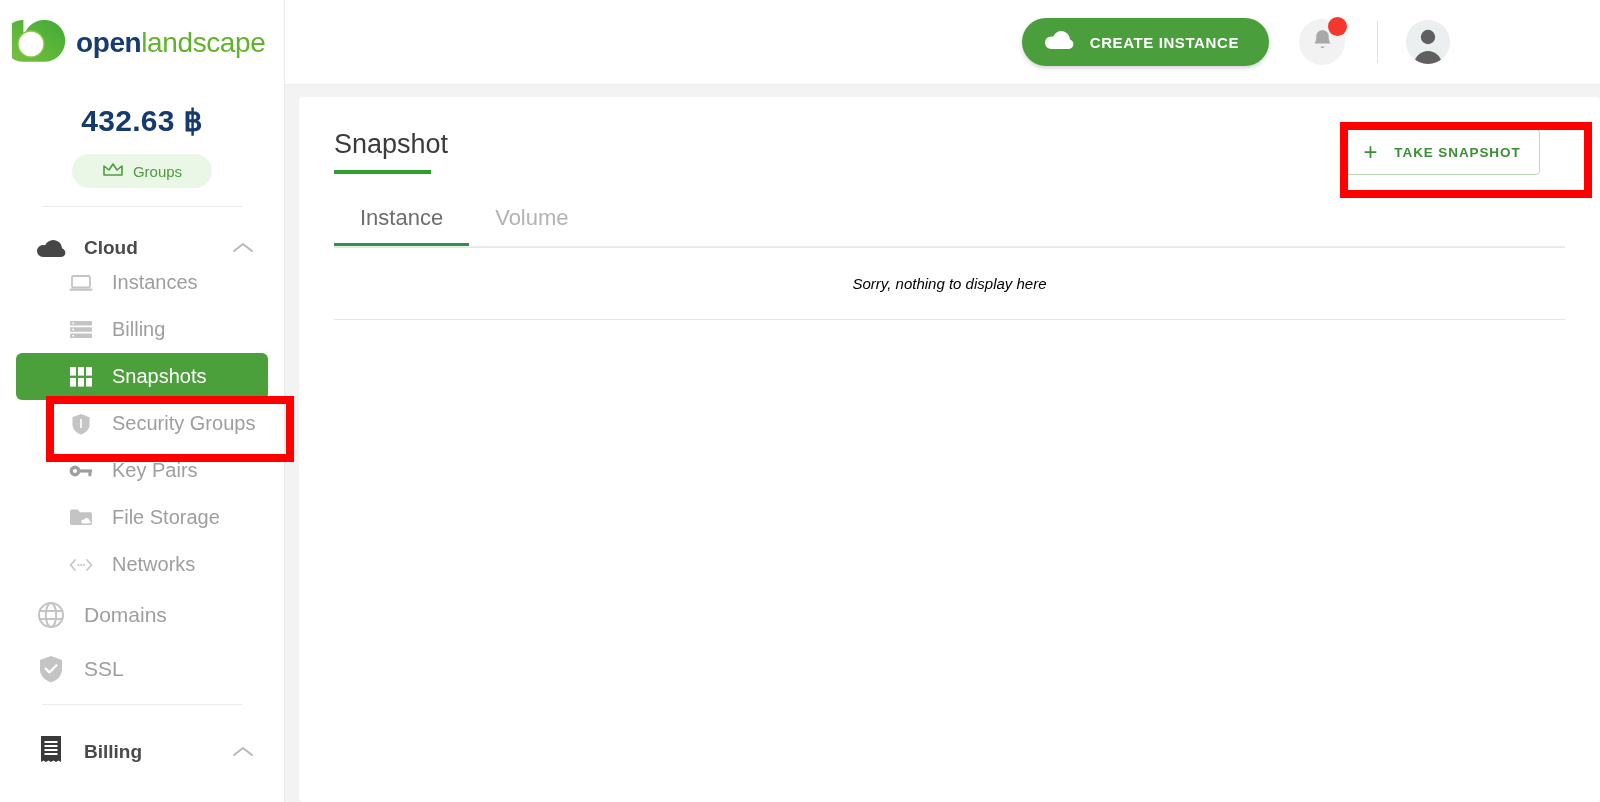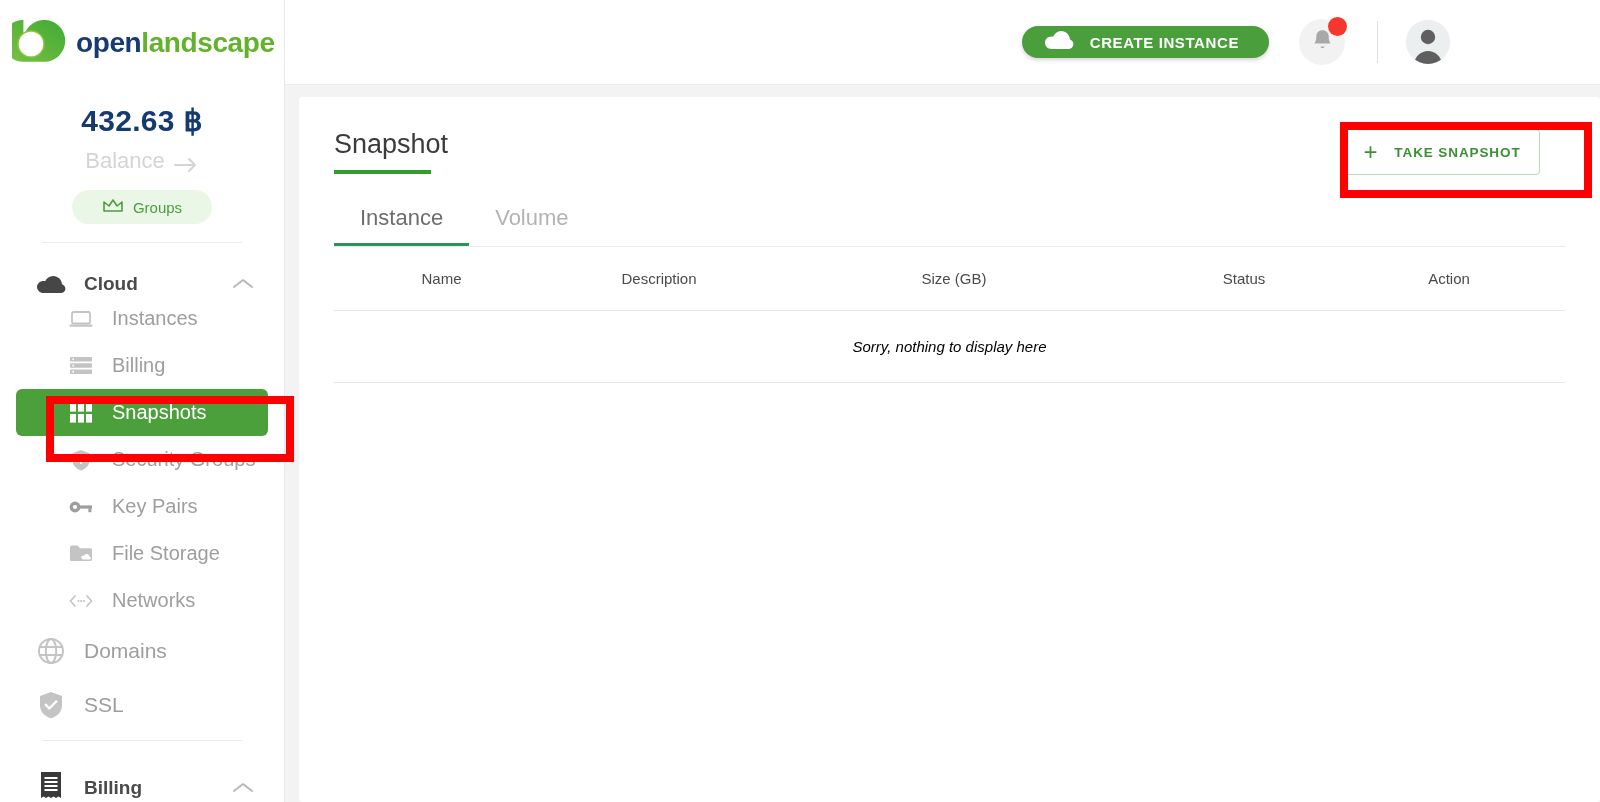--- a/index.html
+++ b/index.html
@@ -20,21 +20,21 @@
     position: relative;
     overflow: hidden;
   }
   .logo-row {
     height: 85px; display: flex; align-items: center;
     padding-left: 12px;
   }
   .logo-mark { width: 62px; height: 46px; flex: 0 0 62px; }
   .logo-text { font-size: 28px; letter-spacing: -0.4px; margin-left: 2px; }
   .logo-open { color: #163a72; font-weight: 700; }
-  .logo-land { color: #62b22b; font-weight: 700; }
+  .logo-land { color: #62b22b; font-weight: 400; }
 
   .balance-block { text-align: center; padding-top: 18px; }
   .balance-amount {
     font-size: 30px; font-weight: bold; color: #143a70;
     letter-spacing: 0.3px;
   }
   .balance-link {
     margin-top: 10px; font-size: 22px; color: #d2d4d6;
     display: flex; align-items: center; justify-content: center; gap: 8px;
   }
@@ -77,21 +77,21 @@
 
   
   .main { flex: 1; height: 802px; background: #f3f3f3; position: relative; }
   .topbar {
     height: 85px; background: #ffffff;
     display: flex; align-items: center; justify-content: flex-end;
     padding-right: 150px; gap: 0;
     border-bottom: 1px solid #ededed;
   }
   .create-btn {
-    height: 32px; background: #4a9e3c; color: #fff;
+    height: 48px; background: #4a9e3c; color: #fff;
     border: none; border-radius: 26px;
     padding: 0 30px 0 22px;
     display: flex; align-items: center; gap: 16px;
     font-size: 15px; font-weight: bold; letter-spacing: 0.6px;
     cursor: pointer;
     box-shadow: 0 2px 4px rgba(0,0,0,0.18);
   }
   .bell-wrap {
     margin-left: 30px; width: 46px; height: 46px; border-radius: 50%;
     background: #f2f2f2; position: relative;
@@ -190,28 +190,20 @@
           <circle cx="19" cy="24" r="13" fill="#ffffff" stroke="#8cc63f" stroke-width="1.4"></circle>
         </svg>
       </span>
       <span class="logo-text">
         <span class="logo-open">open</span><span class="logo-land">landscape</span>
       </span>
     </div>
 
     <div class="balance-block">
       <div class="balance-amount">432.63 ฿</div>
-      <div class="balance-link">
-        <span>Balance</span>
-        <span class="arrow-ico">
-          <svg width="26" height="16" viewBox="0 0 26 16">
-            <path d="M2 8h20M16 2l6 6-6 6" fill="none" stroke="#d2d4d6" stroke-width="2" stroke-linecap="round" stroke-linejoin="round"></path>
-          </svg>
-        </span>
-      </div>
       <div class="member-badge">
         <span>
           <svg width="22" height="16" viewBox="0 0 22 16">
             <path d="M2 13V4l5 4 4-6 4 6 5-4v9z" fill="none" stroke="#4f9b3f" stroke-width="1.6" stroke-linejoin="round"></path>
           </svg>
         </span>
         <span>Groups</span>
       </div>
     </div>
 
@@ -402,27 +394,20 @@
         <div class="tab active">
           <span>Instance</span>
         </div>
         <div class="tab">
           <span>Volume</span>
         </div>
       </div>
       <div class="tabs-rule"></div>
 
       <div class="table">
-        <div class="thead">
-          <div class="th c-name">Name</div>
-          <div class="th c-desc">Description</div>
-          <div class="th c-size">Size (GB)</div>
-          <div class="th c-status">Status</div>
-          <div class="th c-action">Action</div>
-        </div>
         <div class="trule"></div>
         <div class="empty-row">Sorry, nothing to display here</div>
         <div class="trule"></div>
       </div>
 
     </section>
   </div>
 
   <div class="hl" id="hl-snapshots"></div>
   <div class="hl" id="hl-take"></div>

